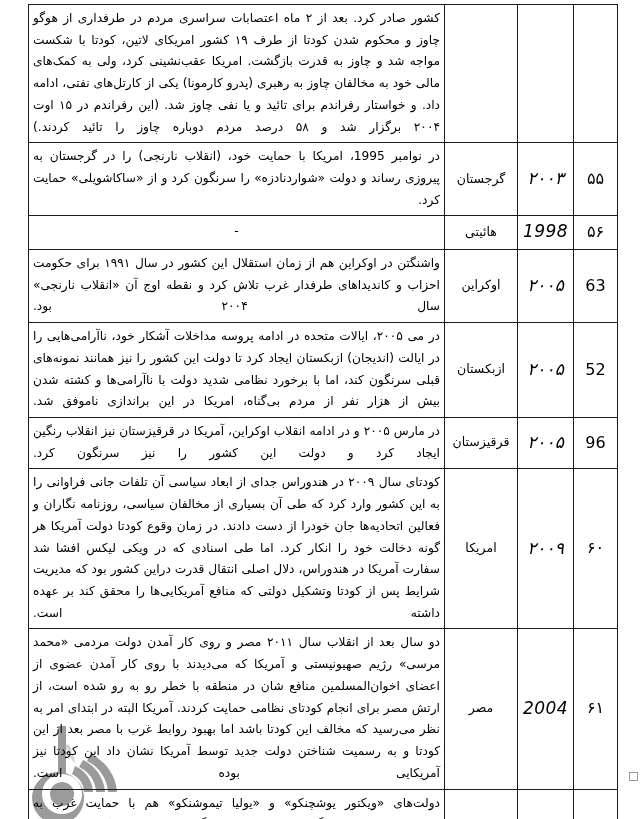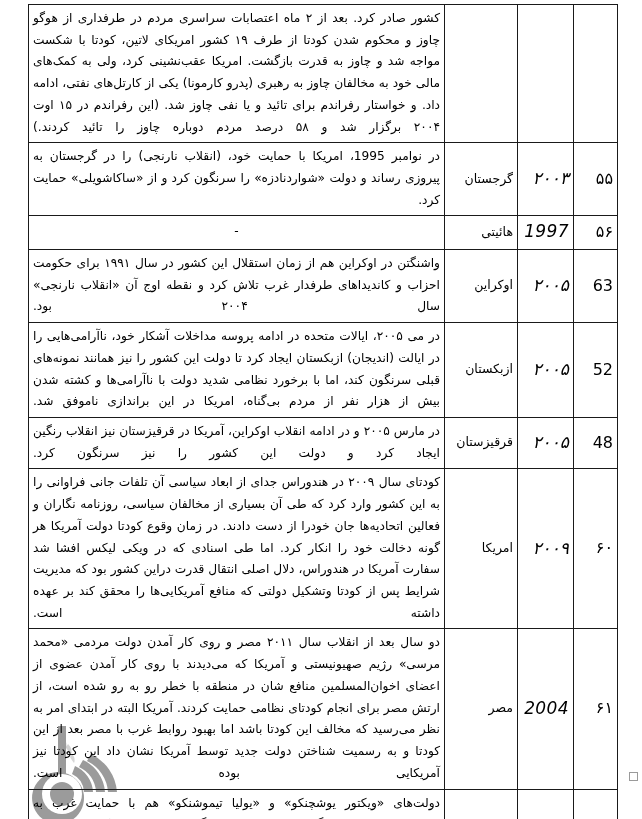--- a/index.html
+++ b/index.html
@@ -52,20 +52,21 @@
     padding: 3px 4px 4px 4px;
     background: transparent;
   }
 
   col.c-num   { width: 44px; }
   col.c-year  { width: 56px; }
   col.c-ctry  { width: 73px; }
   col.c-desc  { width: 416px; }
 
   td.num, td.year, td.ctry {
+    text-align: center;
     font-size: 12.5px;
     line-height: 1.5;
     white-space: nowrap;
   }
   td.num  { font-size: 16px; }
   td.year { font-size: 17px; letter-spacing: 0.4px; font-style: italic; }
   td.ctry { font-size: 12.5px; }
 
   td.desc {
     text-align: justify;
@@ -133,41 +134,41 @@
 
       <tr>
         <td class="num">۵۵</td>
         <td class="year">۲۰۰۳</td>
         <td class="ctry">گرجستان</td>
         <td class="desc">در نوامبر 1995، امریکا با حمایت خود، (انقلاب نارنجی) را در گرجستان به پیروزی رساند و دولت «شواردنادزه» را سرنگون کرد و از «ساکاشویلی» حمایت کرد.</td>
       </tr>
 
       <tr>
         <td class="num">۵۶</td>
-        <td class="year">1997</td>
+        <td class="year">1998</td>
         <td class="ctry">هائیتی</td>
         <td class="desc center">-</td>
       </tr>
 
       <tr>
         <td class="num">63</td>
         <td class="year">۲۰۰۵</td>
         <td class="ctry">اوکراین</td>
         <td class="desc">واشنگتن در اوکراین هم از زمان استقلال این کشور در سال ۱۹۹۱ برای حکومت احزاب و کاندیداهای طرفدار غرب تلاش کرد و نقطه اوج آن «انقلاب نارنجی» سال ۲۰۰۴ بود.</td>
       </tr>
 
       <tr>
         <td class="num">52</td>
         <td class="year">۲۰۰۵</td>
         <td class="ctry">ازبکستان</td>
         <td class="desc">در می ۲۰۰۵، ایالات متحده در ادامه پروسه مداخلات آشکار خود، ناآرامی‌هایی را در ایالت (اندیجان) ازبکستان ایجاد کرد تا دولت این کشور را نیز همانند نمونه‌های قبلی سرنگون کند، اما با برخورد نظامی شدید دولت با ناآرامی‌ها و کشته شدن بیش از هزار نفر از مردم بی‌گناه، امریکا در این براندازی ناموفق شد.</td>
       </tr>
 
       <tr>
-        <td class="num">48</td>
+        <td class="num">96</td>
         <td class="year">۲۰۰۵</td>
         <td class="ctry">قرقیزستان</td>
         <td class="desc">در مارس ۲۰۰۵ و در ادامه انقلاب اوکراین، آمریکا در قرقیزستان نیز انقلاب رنگین ایجاد کرد و دولت این کشور را نیز سرنگون کرد.</td>
       </tr>
 
       <tr>
         <td class="num">۶۰</td>
         <td class="year">۲۰۰۹</td>
         <td class="ctry">امریکا</td>
         <td class="desc">کودتای سال ۲۰۰۹ در هندوراس جدای از ابعاد سیاسی آن تلفات جانی فراوانی را به این کشور وارد کرد که طی آن بسیاری از مخالفان سیاسی، روزنامه نگاران و فعالین اتحادیه‌ها جان خودرا از دست دادند. در زمان وقوع کودتا دولت آمریکا هر گونه دخالت خود را انکار کرد. اما طی اسنادی که در ویکی لیکس افشا شد سفارت آمریکا در هندوراس، دلال اصلی انتقال قدرت دراین کشور بود که مدیریت شرایط پس از کودتا وتشکیل دولتی که منافع آمریکایی‌ها را محقق کند بر عهده داشته است.</td>

